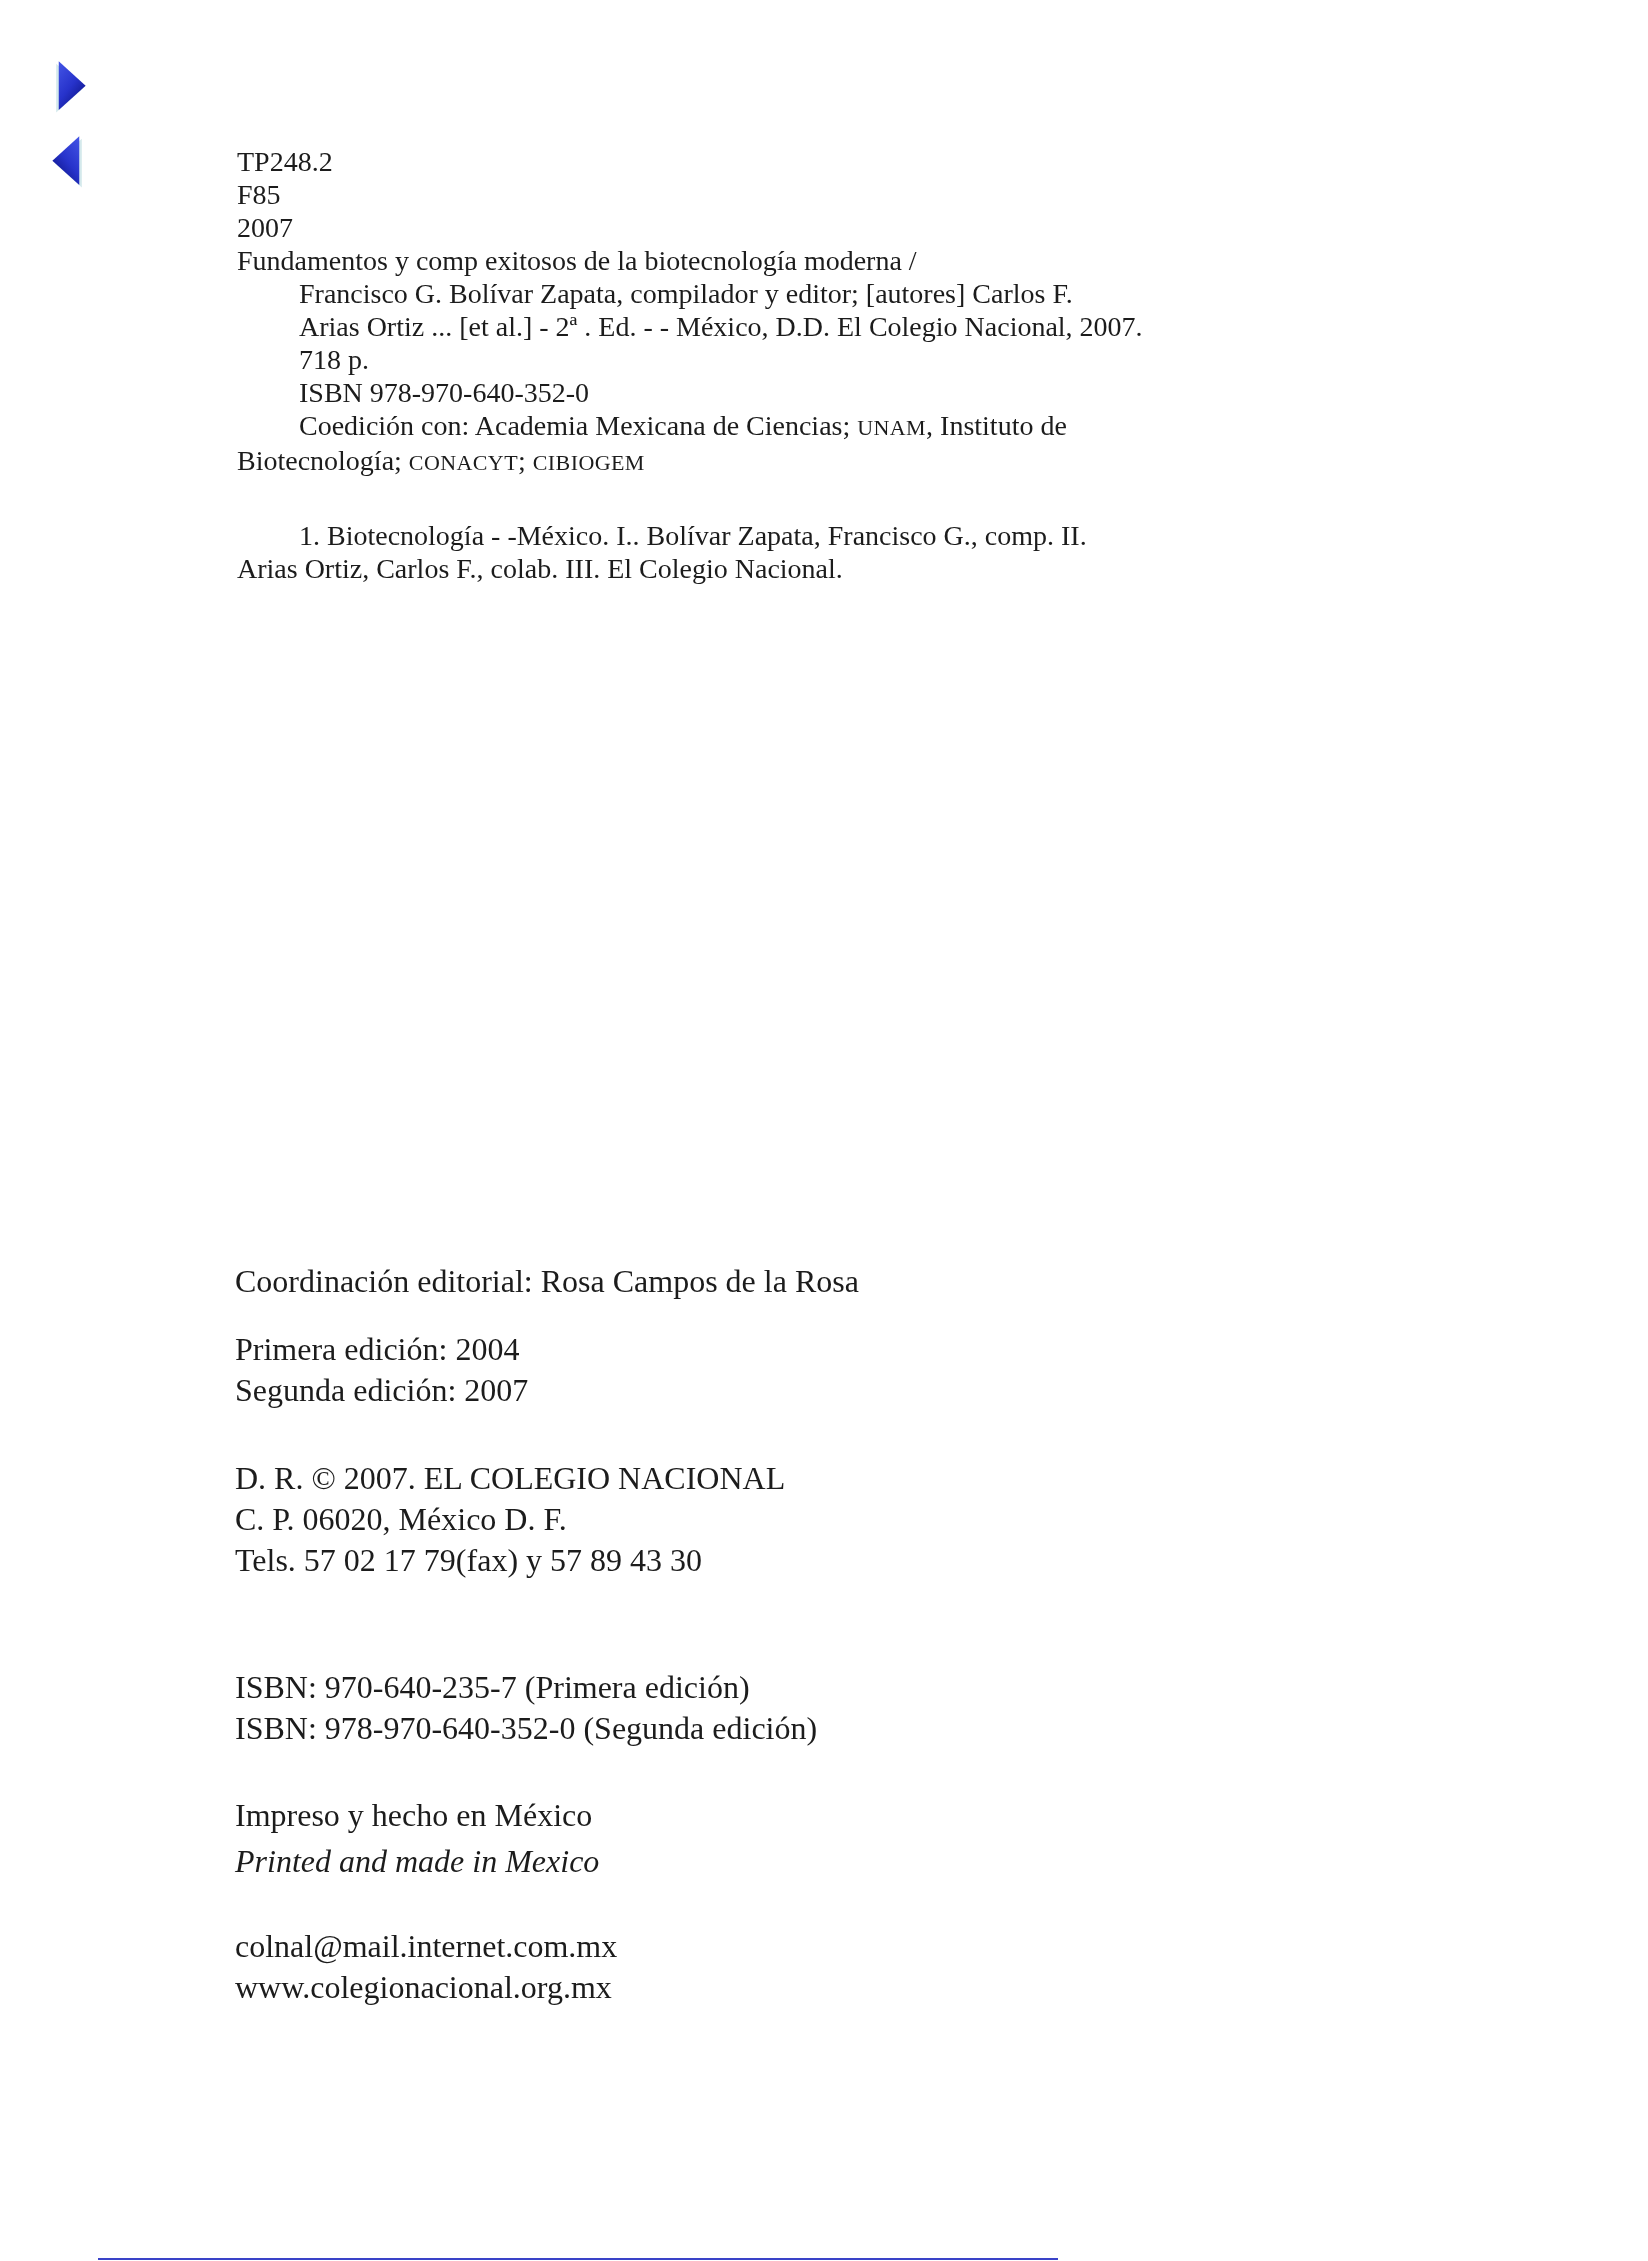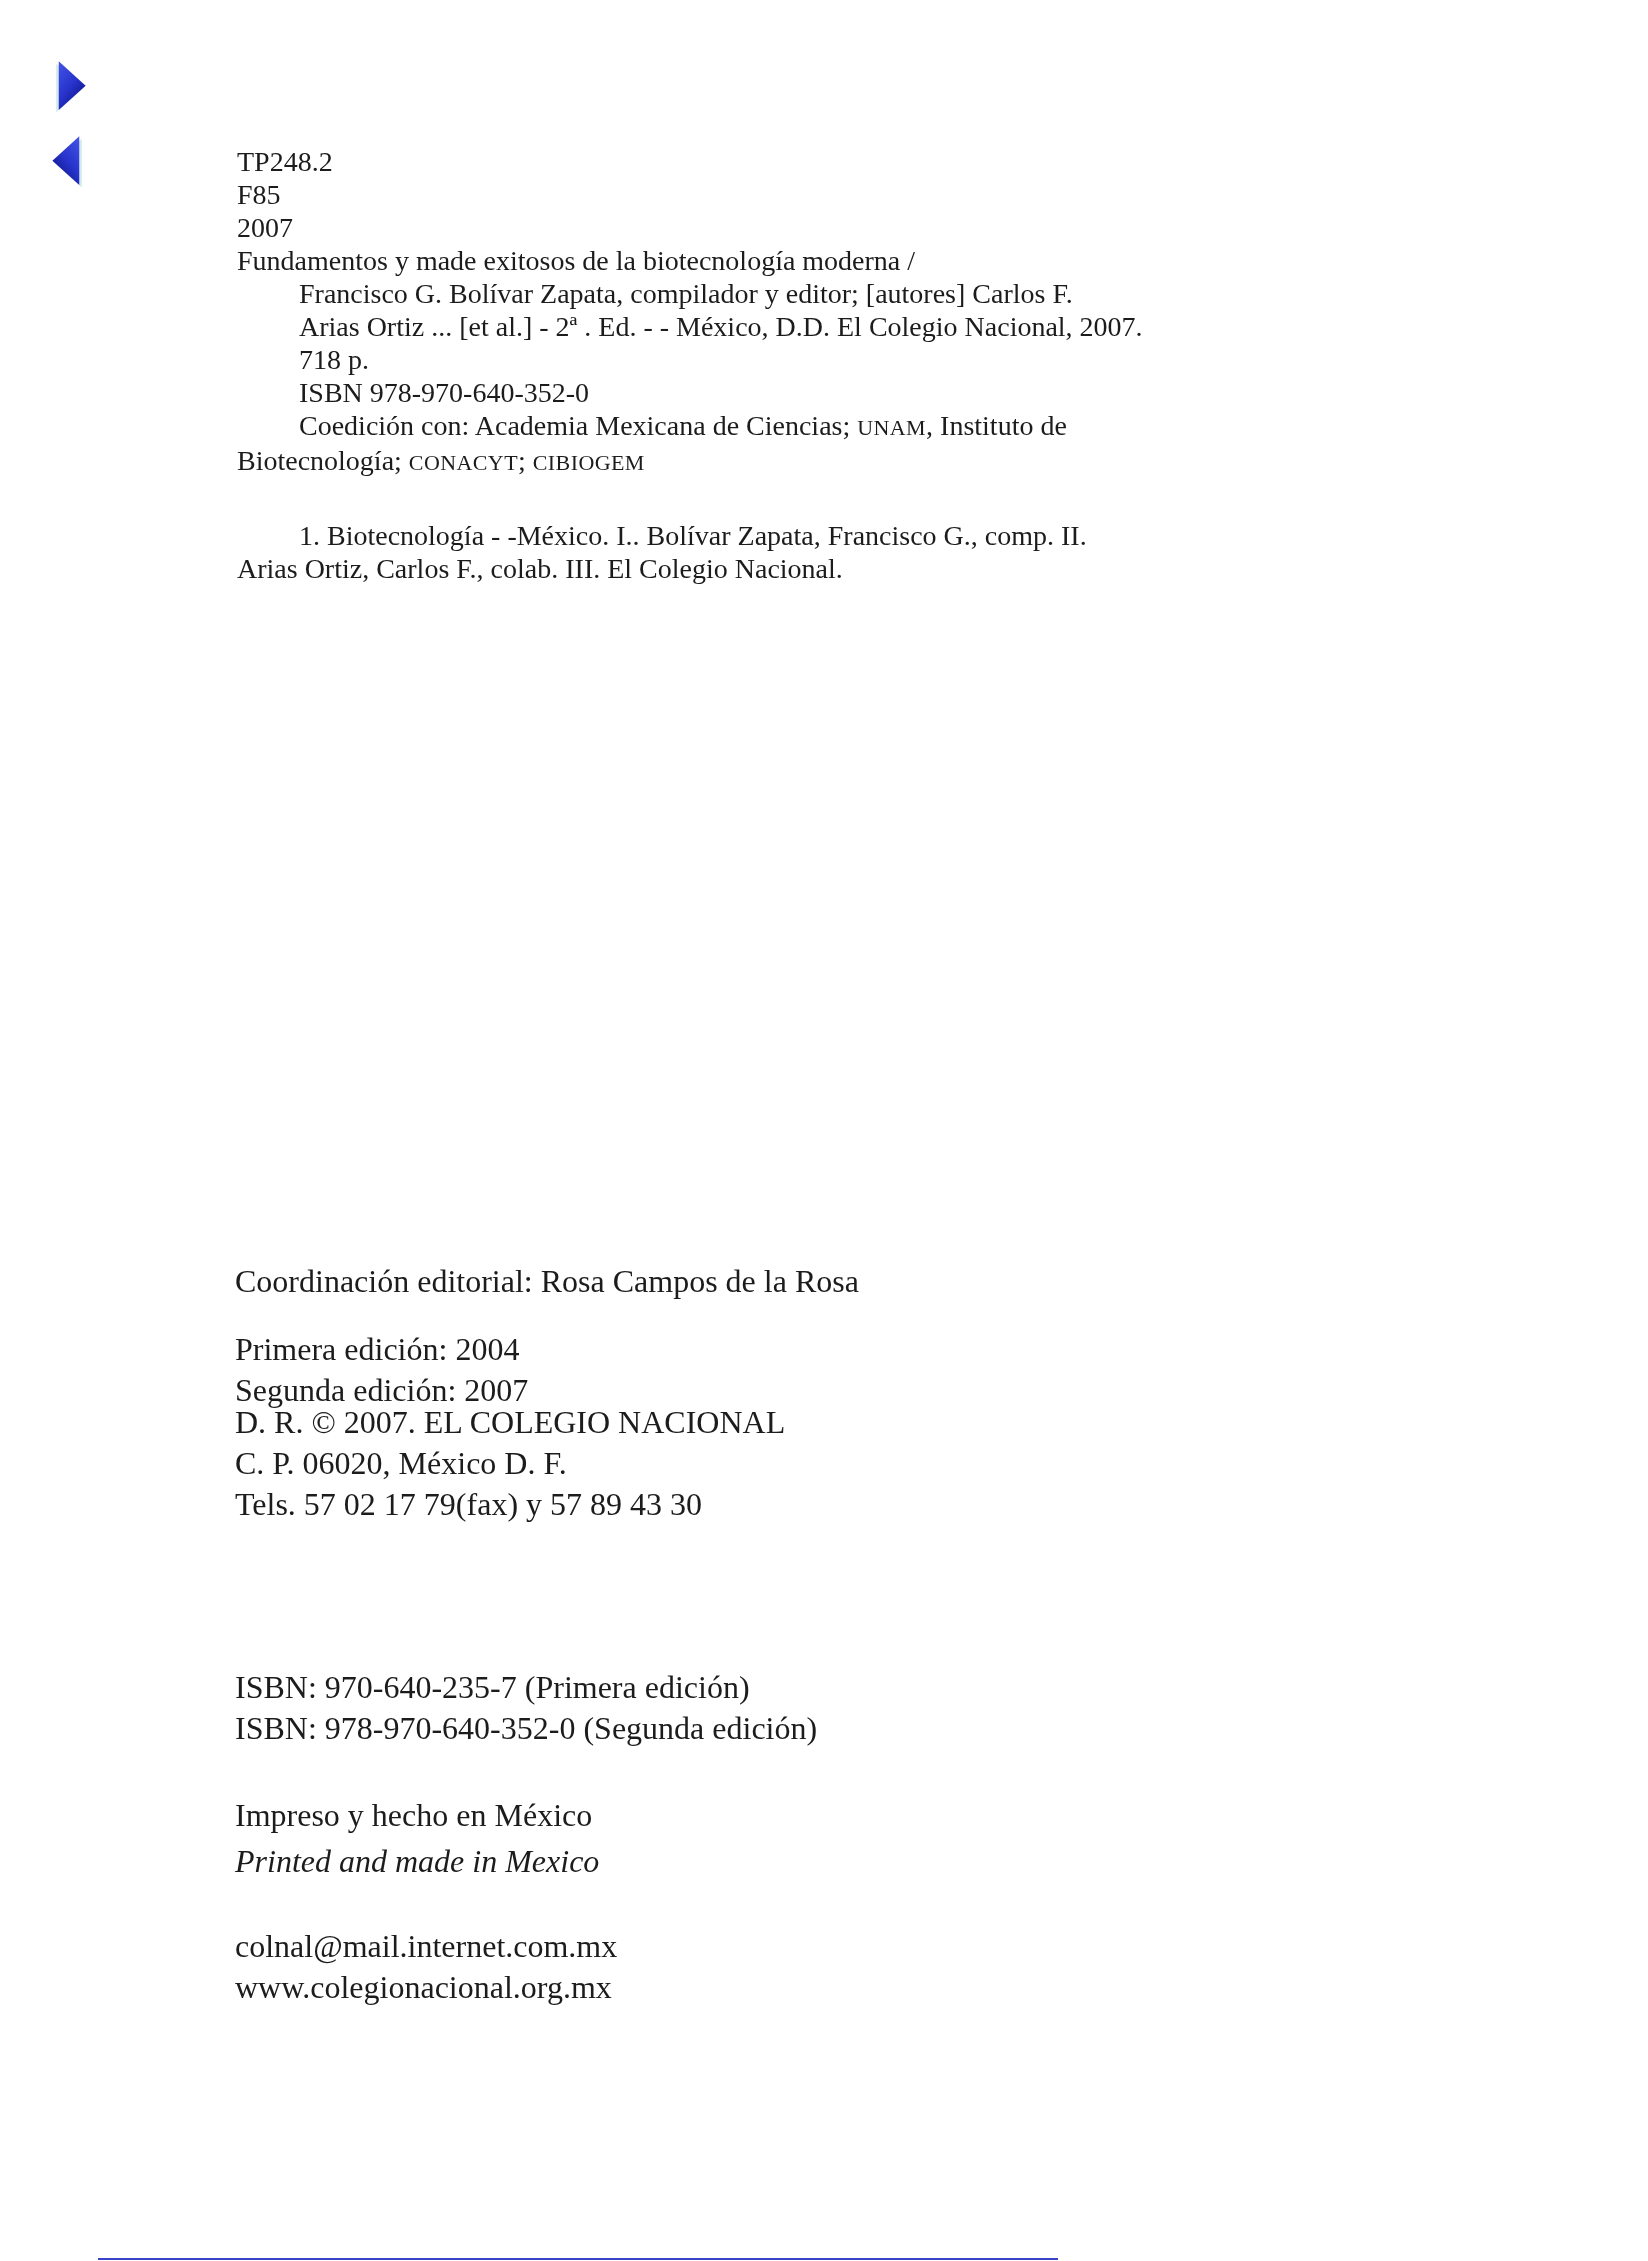--- a/index.html
+++ b/index.html
@@ -44,21 +44,21 @@
   
   .colophon-par {
     position: absolute;
     left: 235px;
     font-size: 32px;
     line-height: 41px;
     white-space: nowrap;
   }
   #par-coordination { top: 1261px; }
   #par-editions     { top: 1329px; }
-  #par-publisher    { top: 1402px; }
+  #par-publisher    { top: 1458px; }
   #par-isbns        { top: 1667px; }
   #par-printed      { top: 1792px; line-height: 46px; }
   #par-contact      { top: 1926px; }
   .italic { font-style: italic; }
 
   
   .bottom-rule {
     position: absolute;
     left: 98px;
     bottom: 0.8px;
@@ -94,21 +94,21 @@
     </defs>
     <polygon points="39,8 7,37 39,66" fill="#d4e9ec"></polygon>
     <polygon points="36,5 4,34 36,63" fill="url(#gPrev)"></polygon>
   </svg>
 </button>
 
 <div class="catalog">
   <div>TP248.2</div>
   <div>F85</div>
   <div>2007</div>
-  <div>Fundamentos y made exitosos de la biotecnología moderna /</div>
+  <div>Fundamentos y comp exitosos de la biotecnología moderna /</div>
   <div class="indent">Francisco G. Bolívar Zapata, compilador y editor; [autores] Carlos F.</div>
   <div class="indent">Arias Ortiz ... [et al.] - 2ª . Ed. - - México, D.D. El Colegio Nacional, 2007.</div>
   <div class="indent">718 p.</div>
   <div class="indent">ISBN 978-970-640-352-0</div>
   <div class="indent"><span>Coedición con: Academia Mexicana de Ciencias; </span><span class="sc">UNAM</span><span>, Instituto de</span></div>
   <div><span>Biotecnología; </span><span class="sc">CONACYT</span><span>; </span><span class="sc">CIBIOGEM</span></div>
   <div class="indent tracing-gap">1. Biotecnología - -México. I.. Bolívar Zapata, Francisco G., comp. II.</div>
   <div>Arias Ortiz, Carlos F., colab. III. El Colegio Nacional.</div>
 </div>
 

